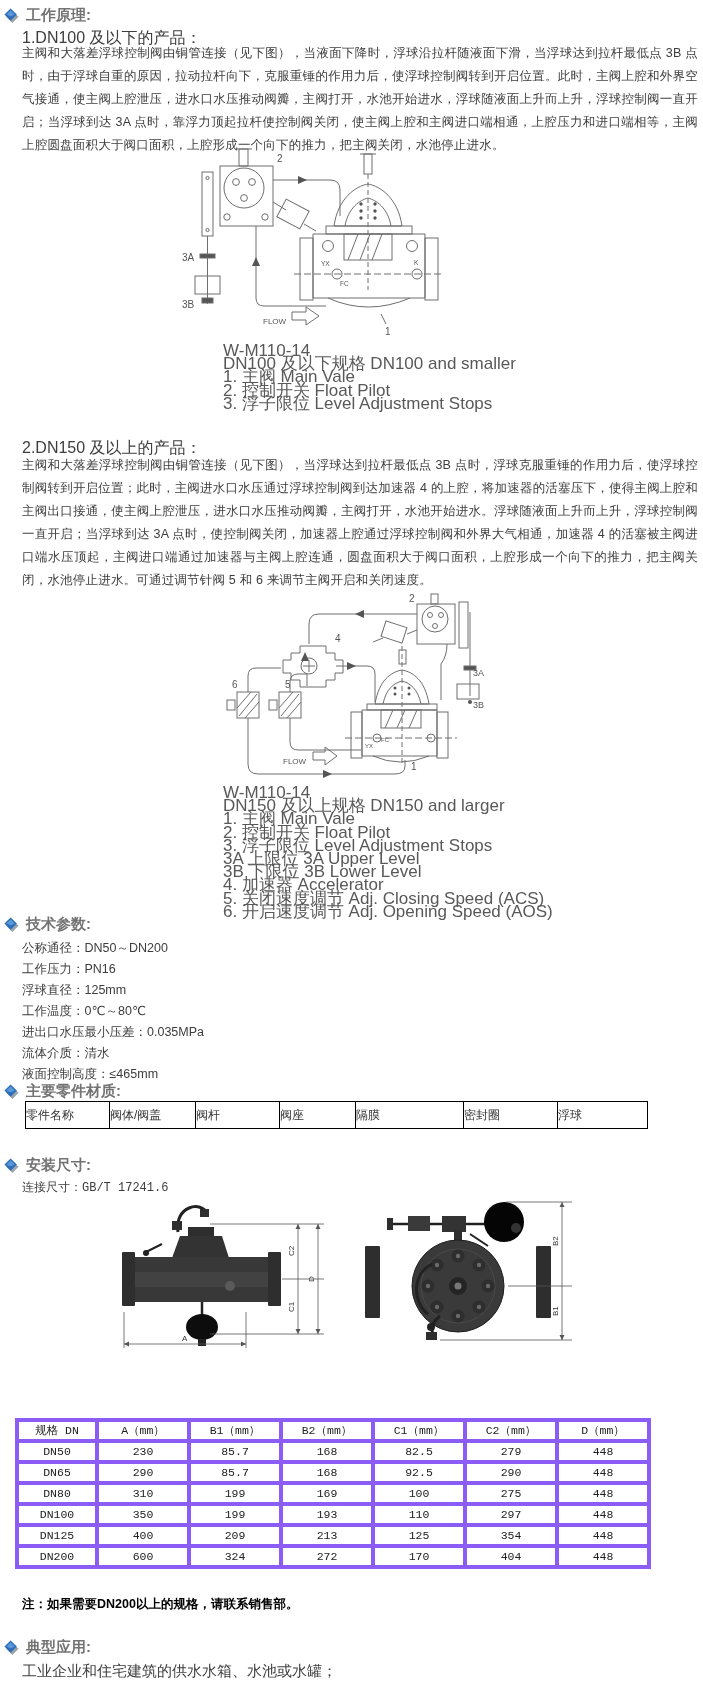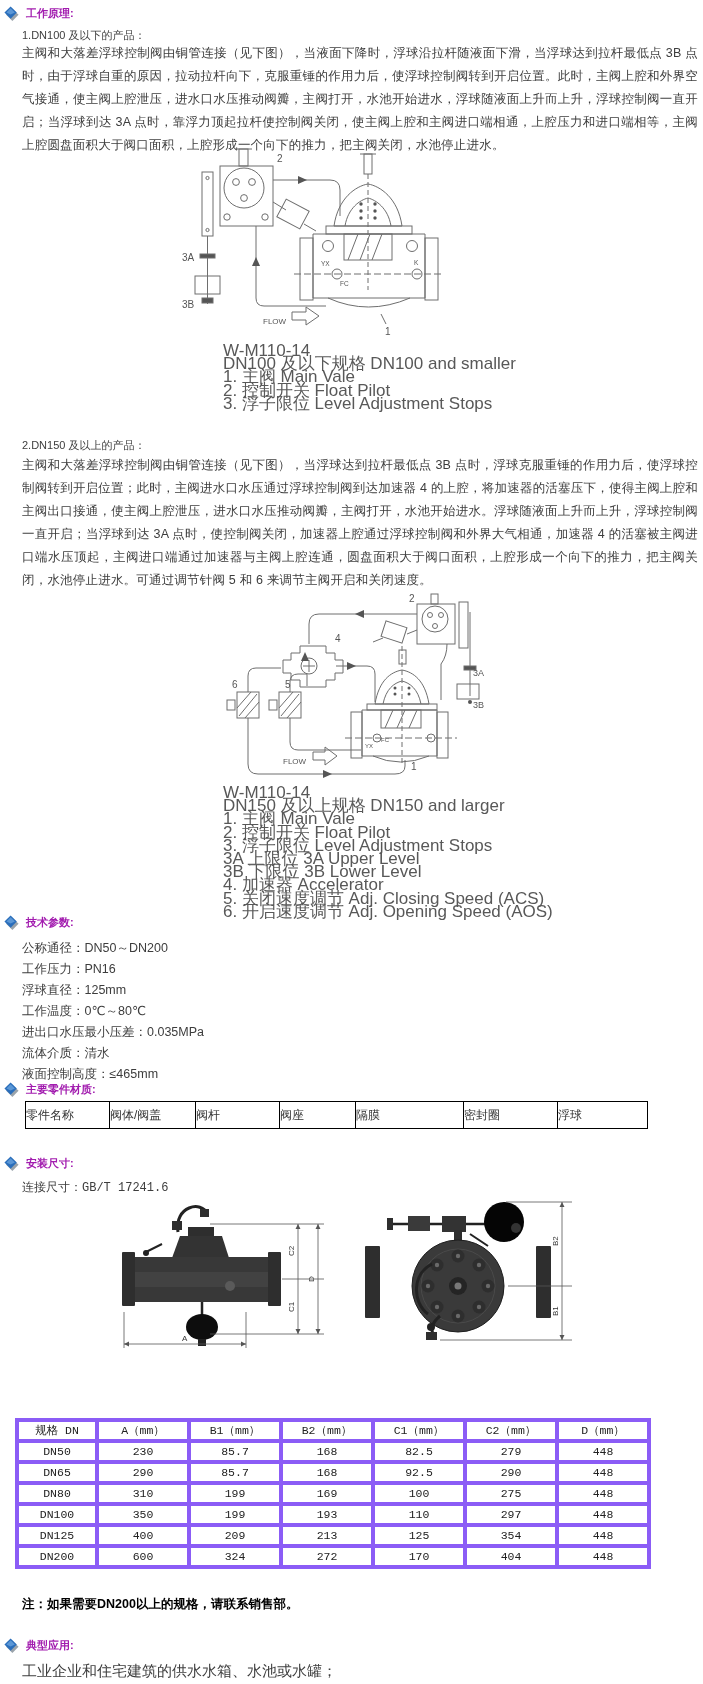--- a/index.html
+++ b/index.html
@@ -1,21 +1,21 @@
 <!DOCTYPE html>
 <html><head>
 <meta charset="utf-8">
 <style>
   *{box-sizing:border-box;margin:0;padding:0}
   html,body{background:#fff}
   body{width:703px;height:1684px;position:relative;overflow:hidden;
        font-family:"Liberation Sans","DejaVu Sans",sans-serif;}
   .abs{position:absolute}
-  .heading{display:flex;align-items:center;gap:7px;font-size:11px;font-weight:bold;color:#a21caf;white-space:nowrap}
-  .subtitle{font-size:11px;color:#3d3d3d;white-space:nowrap}
+  .heading{display:flex;align-items:center;gap:7px;font-size:15px;font-weight:bold;color:#737373;white-space:nowrap}
+  .subtitle{font-size:16px;color:#3d3d3d;white-space:nowrap}
   .body-text{font-size:12.5px;color:#3d3d3d;line-height:23px;text-align:justify;letter-spacing:.2px}
   .caption{font-size:17px;line-height:13.2px;color:#585858}
   .caption div{white-space:nowrap}
   .params div{font-size:12.5px;color:#3d3d3d;line-height:21px;height:21px;white-space:nowrap}
   table{border-collapse:collapse;table-layout:fixed}
   .mat-table{width:622px;font-size:12px;color:#333}
   .mat-table td{border:1px solid #000;height:27px;padding:0;overflow:hidden}
   .dim-table{width:632px;font-size:11.5px;color:#222;
              font-family:"Liberation Mono","DejaVu Sans Mono",monospace}
   .dim-table td{border:4px solid #8b5cf6;text-align:center;height:21px;padding:0;overflow:hidden}

